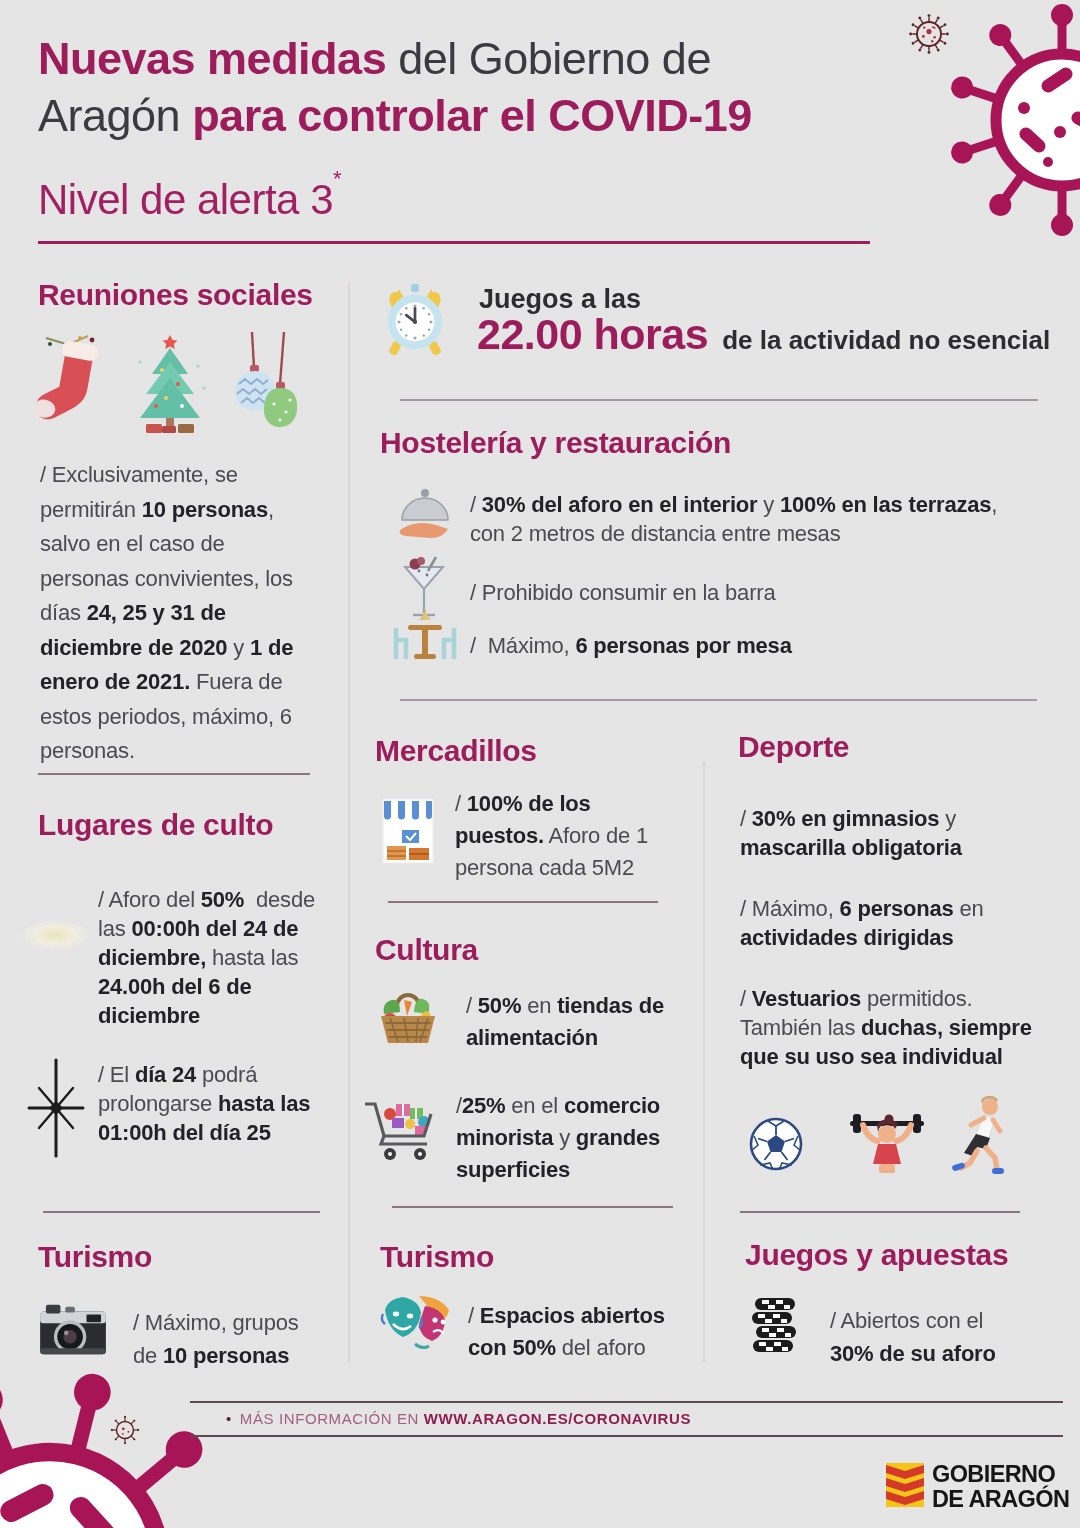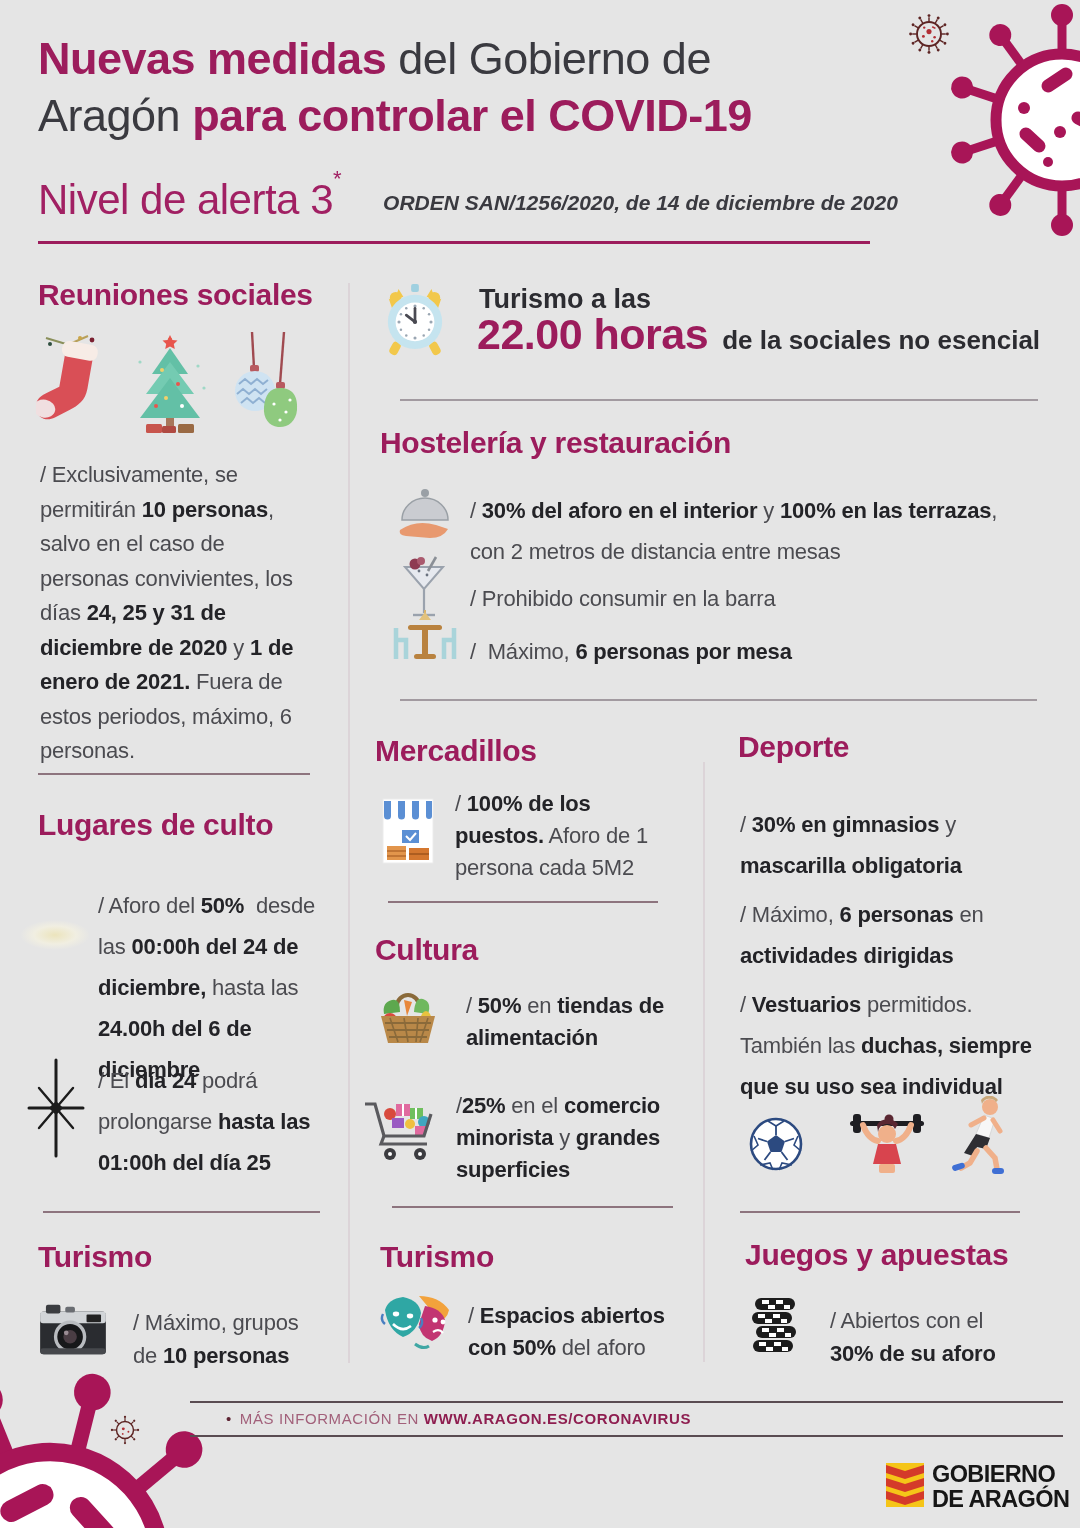--- a/index.html
+++ b/index.html
@@ -1,30 +1,30 @@
 <!DOCTYPE html>
 <html><head>
 <meta charset="utf-8">
 <style>
   *{margin:0;padding:0;box-sizing:border-box}
   html,body{background:#fff}
   .page{position:relative;width:1080px;height:1528px;background:#e5e5e5;overflow:hidden;
         font-family:"Liberation Sans",sans-serif;color:#4b4b50}
   .abs{position:absolute}
   .h2{position:absolute;font-size:30px;font-weight:700;color:#9c1c5c;letter-spacing:-.3px}
-  .txt{position:absolute;font-size:22px;line-height:41px;color:#4b4b50;white-space:pre-wrap;letter-spacing:-.2px}
+  .txt{position:absolute;font-size:22px;line-height:29px;color:#4b4b50;white-space:pre-wrap;letter-spacing:-.2px}
   .txt .b{font-weight:700;color:#232327}
   .hr{position:absolute;height:2px;background:#8d747e}
   .hr.light{background:#a29aa0}
   .vr{position:absolute;width:2px;background:#dcd4d8}
   .title{position:absolute;left:38px;top:30px;font-size:45px;line-height:57px;
          font-weight:400;color:#3a3a40;letter-spacing:-.5px}
   .title .line{display:block}
   .title .b{font-weight:800;color:#9c1c5c}
-  .alert-row{position:absolute;left:38px;top:166px;display:flex;align-items:flex-end;gap:42px}
+  .alert-row{position:absolute;left:38px;top:166px;display:flex;align-items:flex-end;gap:30px}
   .alert-level{font-size:42px;font-weight:400;color:#a12063;letter-spacing:-.5px}
   .alert-level sup{font-size:22px;vertical-align:28px}
   .order-ref{font-size:21px;font-weight:700;font-style:italic;color:#3a3a40;padding-bottom:9px}
   .closure-intro{position:absolute;left:479px;top:284px;font-size:27px;font-weight:800;color:#2c2c31}
   .closure-line2{position:absolute;left:477px;top:310px;display:flex;align-items:baseline;gap:14px;white-space:nowrap}
   .closure-time{font-size:43px;font-weight:800;color:#9c1c5c;letter-spacing:-.5px}
   .closure-scope{font-size:26px;font-weight:800;color:#2c2c31}
   .xmas-row{position:absolute;left:36px;top:332px;display:flex;align-items:flex-end;gap:20px;height:102px}
   .footer-text{position:absolute;left:226px;top:1410px;font-size:15px;letter-spacing:.6px;color:#a2607a;white-space:nowrap}
   .footer-text .bullet{color:#5d2433;margin-right:8px}
@@ -273,21 +273,20 @@
     </g>
   </svg>
 
   <div class="title">
     <span class="line"><span class="b">Nuevas medidas</span><span> del Gobierno de</span></span>
     <span class="line"><span>Aragón </span><span class="b">para controlar el COVID-19</span></span>
   </div>
 
   <div class="alert-row">
     <div class="alert-level"><span>Nivel de alerta 3</span><sup>*</sup></div>
-    <div class="order-ref">ORDEN SAN/1256/2020, de 14 de diciembre de 2020</div>
   </div>
 
   <div class="hr" style="left:38px;top:241px;width:832px;height:3px;background:#9c1c5c"></div>
 
   <div class="vr" style="left:348px;top:283px;height:1080px"></div>
   <div class="vr" style="left:703px;top:762px;height:600px"></div>
 
   <div class="h2" style="left:38px;top:278px">Reuniones sociales</div>
 
   <div class="xmas-row">
@@ -416,24 +415,24 @@
         <circle cx="42" cy="56" r="1.3"></circle>
       <circle cx="18.5" cy="34" r="1.3"></circle>
         <circle cx="47.5" cy="34" r="1.3"></circle>
       <circle cx="18.5" cy="50" r="1.3"></circle>
         <circle cx="47.5" cy="50" r="1.3"></circle>
     </g>
     <line x1="33" y1="42" x2="33" y2="28" stroke="#4a4a52" stroke-width="2.8" stroke-linecap="round"></line>
     <line x1="33" y1="42" x2="24" y2="35" stroke="#4a4a52" stroke-width="2.8" stroke-linecap="round"></line>
     <circle cx="33" cy="42" r="2.2" fill="#4a4a52"></circle>
   </svg>
-  <div class="closure-intro">Turismo a las</div>
+  <div class="closure-intro">Juegos a las</div>
   <div class="closure-line2">
     <span class="closure-time">22.00 horas</span>
-    <span class="closure-scope">de la sociales no esencial</span>
+    <span class="closure-scope">de la actividad no esencial</span>
   </div>
 
   <div class="hr light" style="left:400px;top:399px;width:638px"></div>
 
   <div class="h2" style="left:380px;top:426px">Hostelería y restauración</div>
 
   <svg class="abs" style="left:394px;top:486px;width:62px;height:58px" viewBox="0 0 62 58">
     <circle cx="31" cy="7" r="4" fill="#9aa0a6"></circle>
     <path d="M8 34 a23 22 0 0 1 46 0 z" fill="#caccd1" stroke="#9aa0a6" stroke-width="1.5"></path>
     <path d="M6 44 q16 -11 36 -5 l12 4 q-5 9 -18 9 l-24 -2 q-8 -1 -6 -6 z" fill="#e8996f"></path>

